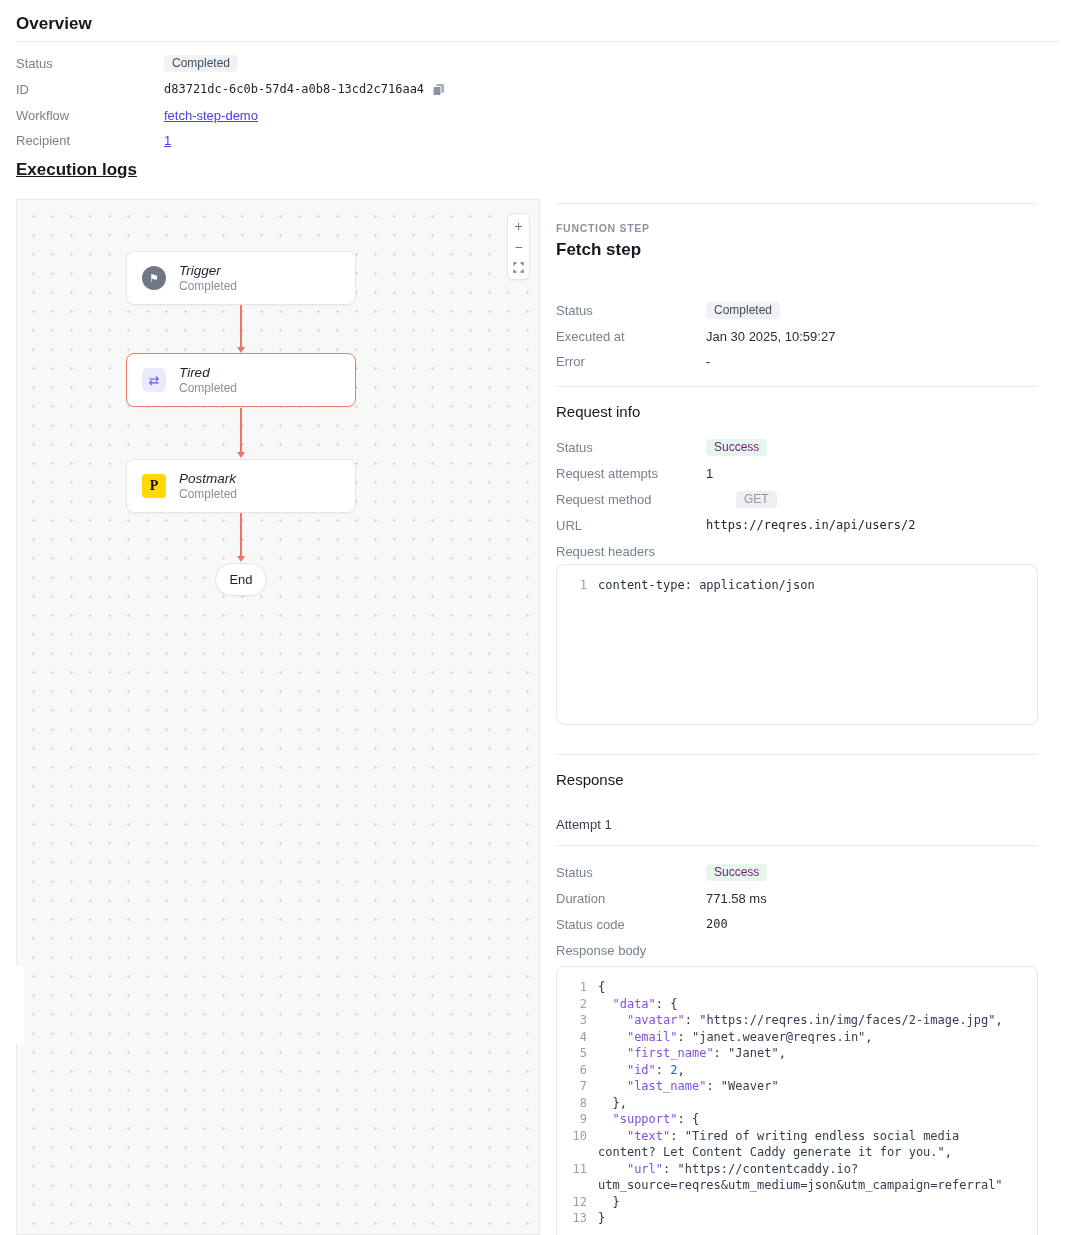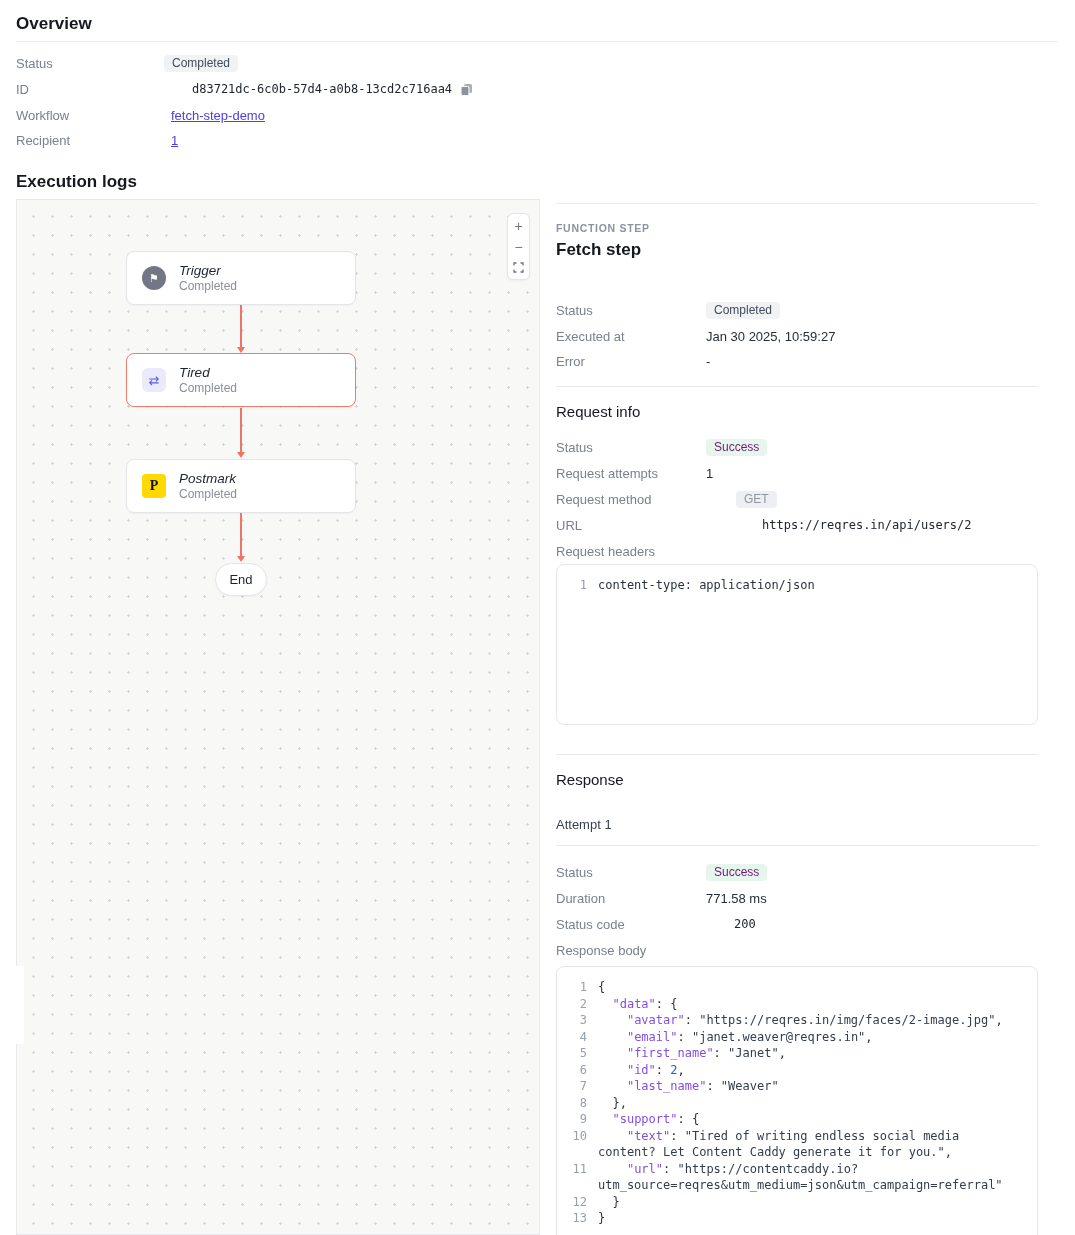--- a/index.html
+++ b/index.html
@@ -8,26 +8,26 @@
     position:relative; width:1075px; height:1235px; overflow:hidden;
     font-family:"Liberation Sans", sans-serif; color:#252c3a; background:#fff;
   }
   .h1 { position:absolute; left:16px; font-size:17px; font-weight:700; color:#15181e; }
   .divider { position:absolute; height:1px; background:#e9eaee; }
 
   
   .orow { position:absolute; left:16px; display:flex; align-items:center; font-size:13px; height:18px; }
   .orow .lbl { width:148px; color:#79818f; flex:none; }
   .val { color:#252c3a; }
-  .mono { font-family:"DejaVu Sans Mono", monospace; font-size:12px; color:#21262f;margin-left:28px; }
+  .mono { font-family:"DejaVu Sans Mono", monospace; font-size:12px; color:#21262f; }
   .badge { display:inline-block; font-size:12px; line-height:17px; padding:0 8px; border-radius:4px; }
   .badge.gray  { background:#f1f2f4; color:#434c5c; }
   .badge.green { background:#e7f6ed; color:#701a75; }
   .badge.method{ background:#edeff2; color:#8f97a3; }
-  .link { color:#4a41e0; text-decoration:underline; cursor:pointer;margin-left:7px; }
+  .link { color:#4a41e0; text-decoration:underline; cursor:pointer; }
   .copy-btn { display:inline-flex; margin-left:8px; cursor:pointer; vertical-align:-2px; }
 
   
   .canvas {
     position:absolute; left:16px; top:199px; width:524px; height:1036px;
     background-color:#f8f8f7; border:1px solid #e8e9eb;
     background-image:radial-gradient(#d4d6dc 1.1px, transparent 1.1px);
     background-size:19px 19px; background-position:7px 7px; overflow:hidden;
   }
   .zoombox {
@@ -106,21 +106,21 @@
   </div>
   <div class="orow" style="top:106px;">
     <span class="lbl">Workflow</span>
     <a class="link">fetch-step-demo</a>
   </div>
   <div class="orow" style="top:131px;">
     <span class="lbl">Recipient</span>
     <a class="link">1</a>
   </div>
 
-  <div class="h1" style="top:172px;">Execution logs</div>
+  <div class="h1" style="top:160px;text-decoration:underline;">Execution logs</div>
 
   <div class="canvas">
     <div class="zoombox">
       <button class="zbtn">+</button>
       <button class="zbtn">−</button>
       <button class="zbtn">
         <svg width="11" height="11" viewBox="0 0 11 11" fill="none" stroke="#6f7683" stroke-width="1.3">
           <path d="M1 3.5 V1 H3.5 M7.5 1 H10 V3.5 M10 7.5 V10 H7.5 M3.5 10 H1 V7.5"></path>
         </svg>
       </button>
@@ -182,21 +182,21 @@
       <span class="badge green">Success</span>
     </div>
     <div class="prow" style="top:260px;">
       <span class="lbl">Request attempts</span>
       <span class="val">1</span>
     </div>
     <div class="prow" style="top:286px;gap:30px;">
       <span class="lbl">Request method</span>
       <span class="badge method">GET</span>
     </div>
-    <div class="prow" style="top:312px;gap:28px;">
+    <div class="prow" style="top:312px;">
       <span class="lbl">URL</span>
       <span class="mono">https://reqres.in/api/users/2</span>
     </div>
     <div class="prow" style="top:338px;">
       <span class="lbl">Request headers</span>
     </div>
 
     <div class="codeblock" id="request-headers-code" style="top:360px; height:161px;">
         <div class="code-line">
           <span class="ln">1</span>

